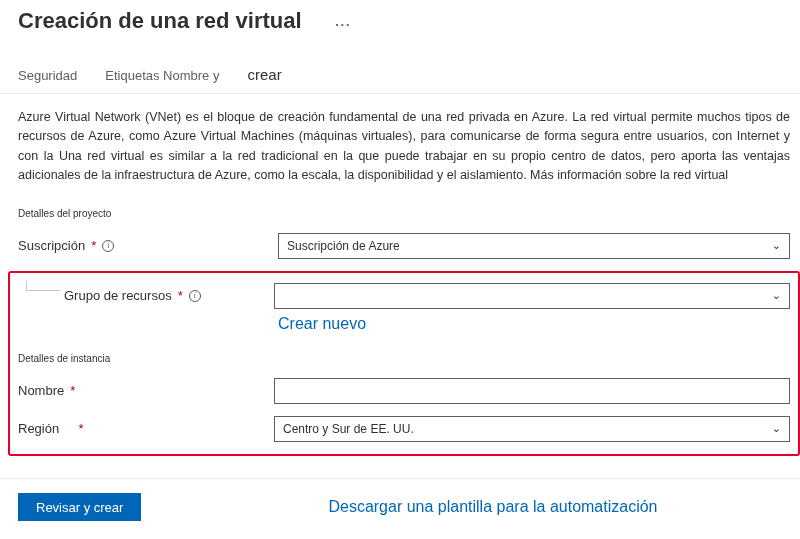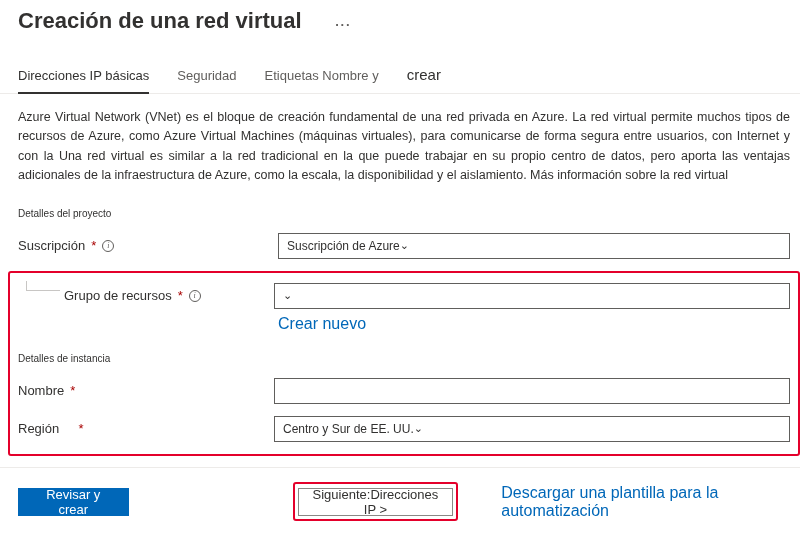--- a/index.html
+++ b/index.html
@@ -102,22 +102,23 @@
     .select, .input {
       flex: 1;
       height: 26px;
       border: 1px solid #605e5c;
       padding: 0 8px;
       font-size: 12px;
       color: #323130;
       background: #fff;
       display: flex;
       align-items: center;
-      justify-content: flex-start;
-      cursor: pointer;
+      justify-content: space-between;
+      cursor: pointer;
+      gap: 44px;
     }
     .chevron {
       font-size: 11px;
       color: #323130;
     }
     .link {
       color: #0067b8;
       font-size: 16px;
       cursor: pointer;
     }
@@ -197,21 +198,20 @@
   </style>
 </head>
 <body>
 
 <div class="header">
   <span class="title">Creación de una red virtual</span>
   <span class="ellipsis">···</span>
 </div>
 
 <div class="tabs">
-  <div class="tab active">Direcciones IP básicas</div>
   <div class="tab">Seguridad</div>
   <div class="tab">Etiquetas Nombre y</div>
   <div class="tab create">crear</div>
 </div>
 
 <div class="content">
   <div class="desc">Azure Virtual Network (VNet) es el bloque de creación fundamental de una red privada en Azure. La red virtual permite muchos tipos de recursos de Azure, como Azure Virtual Machines (máquinas virtuales), para comunicarse de forma segura entre usuarios, con Internet y con la Una red virtual es similar a la red tradicional en la que puede trabajar en su propio centro de datos, pero aporta las ventajas adicionales de la infraestructura de Azure, como la escala, la disponibilidad y el aislamiento. Más información sobre la red virtual</div>
 
   <div class="section-label">Detalles del proyecto</div>
 
@@ -262,17 +262,14 @@
         <span>Centro y Sur de EE. UU.</span>
         <span class="chevron">⌄</span>
       </div>
     </div>
   </div>
 </div>
 
 <div class="footer">
   <button class="btn primary">Revisar y   crear</button>
   <div style="flex:0 0 130px"></div>
-  <span class="btn-highlight">
-    <button class="btn outline">Siguiente:Direcciones IP  &gt;</button>
-  </span>
   <span class="link">Descargar una plantilla para la automatización</span>
 </div>
 
 </body></html>

